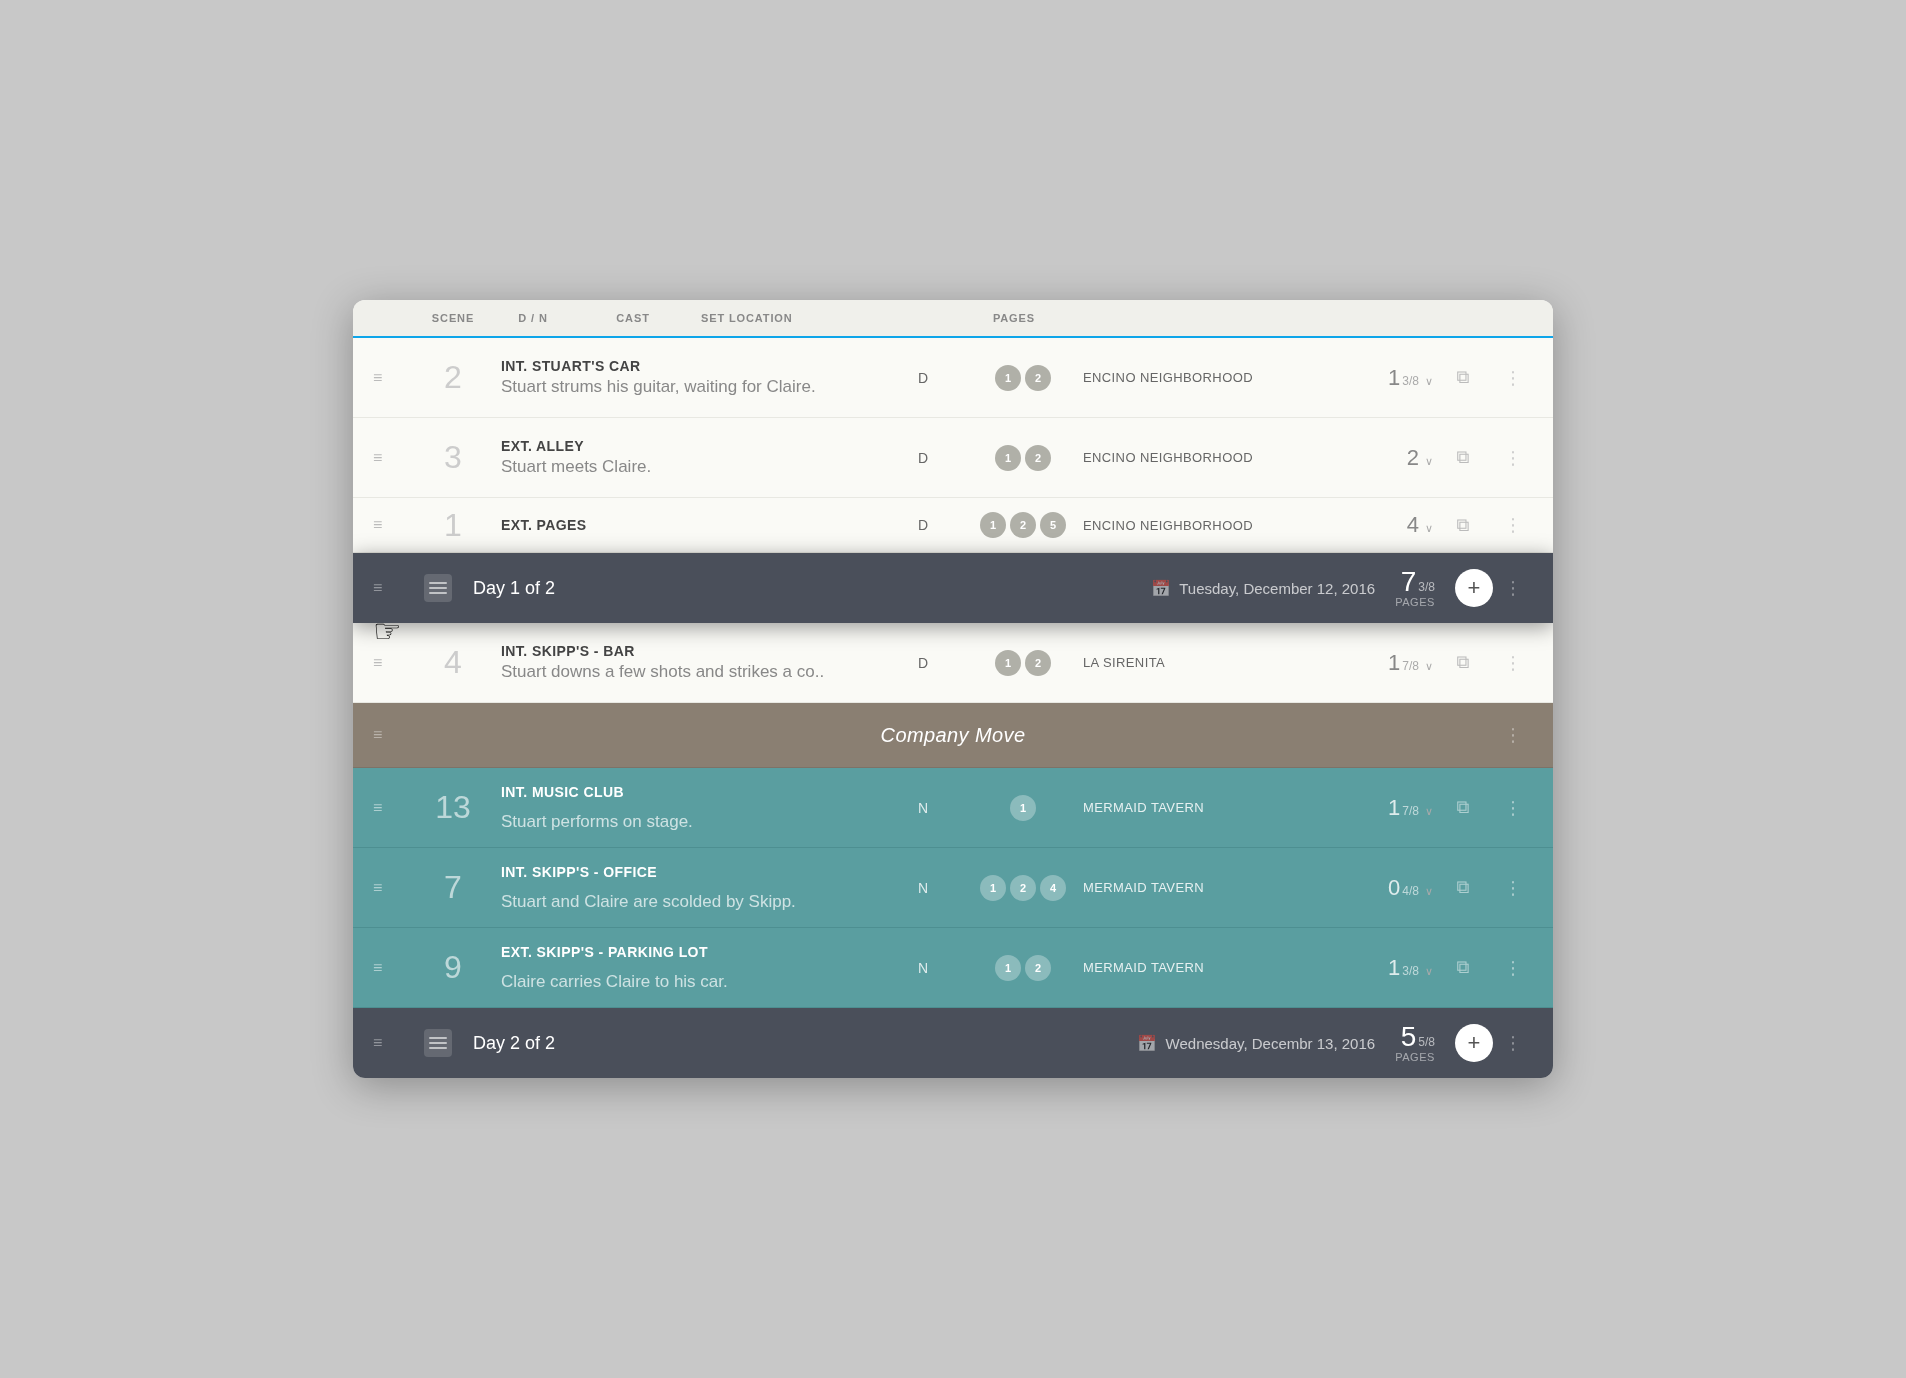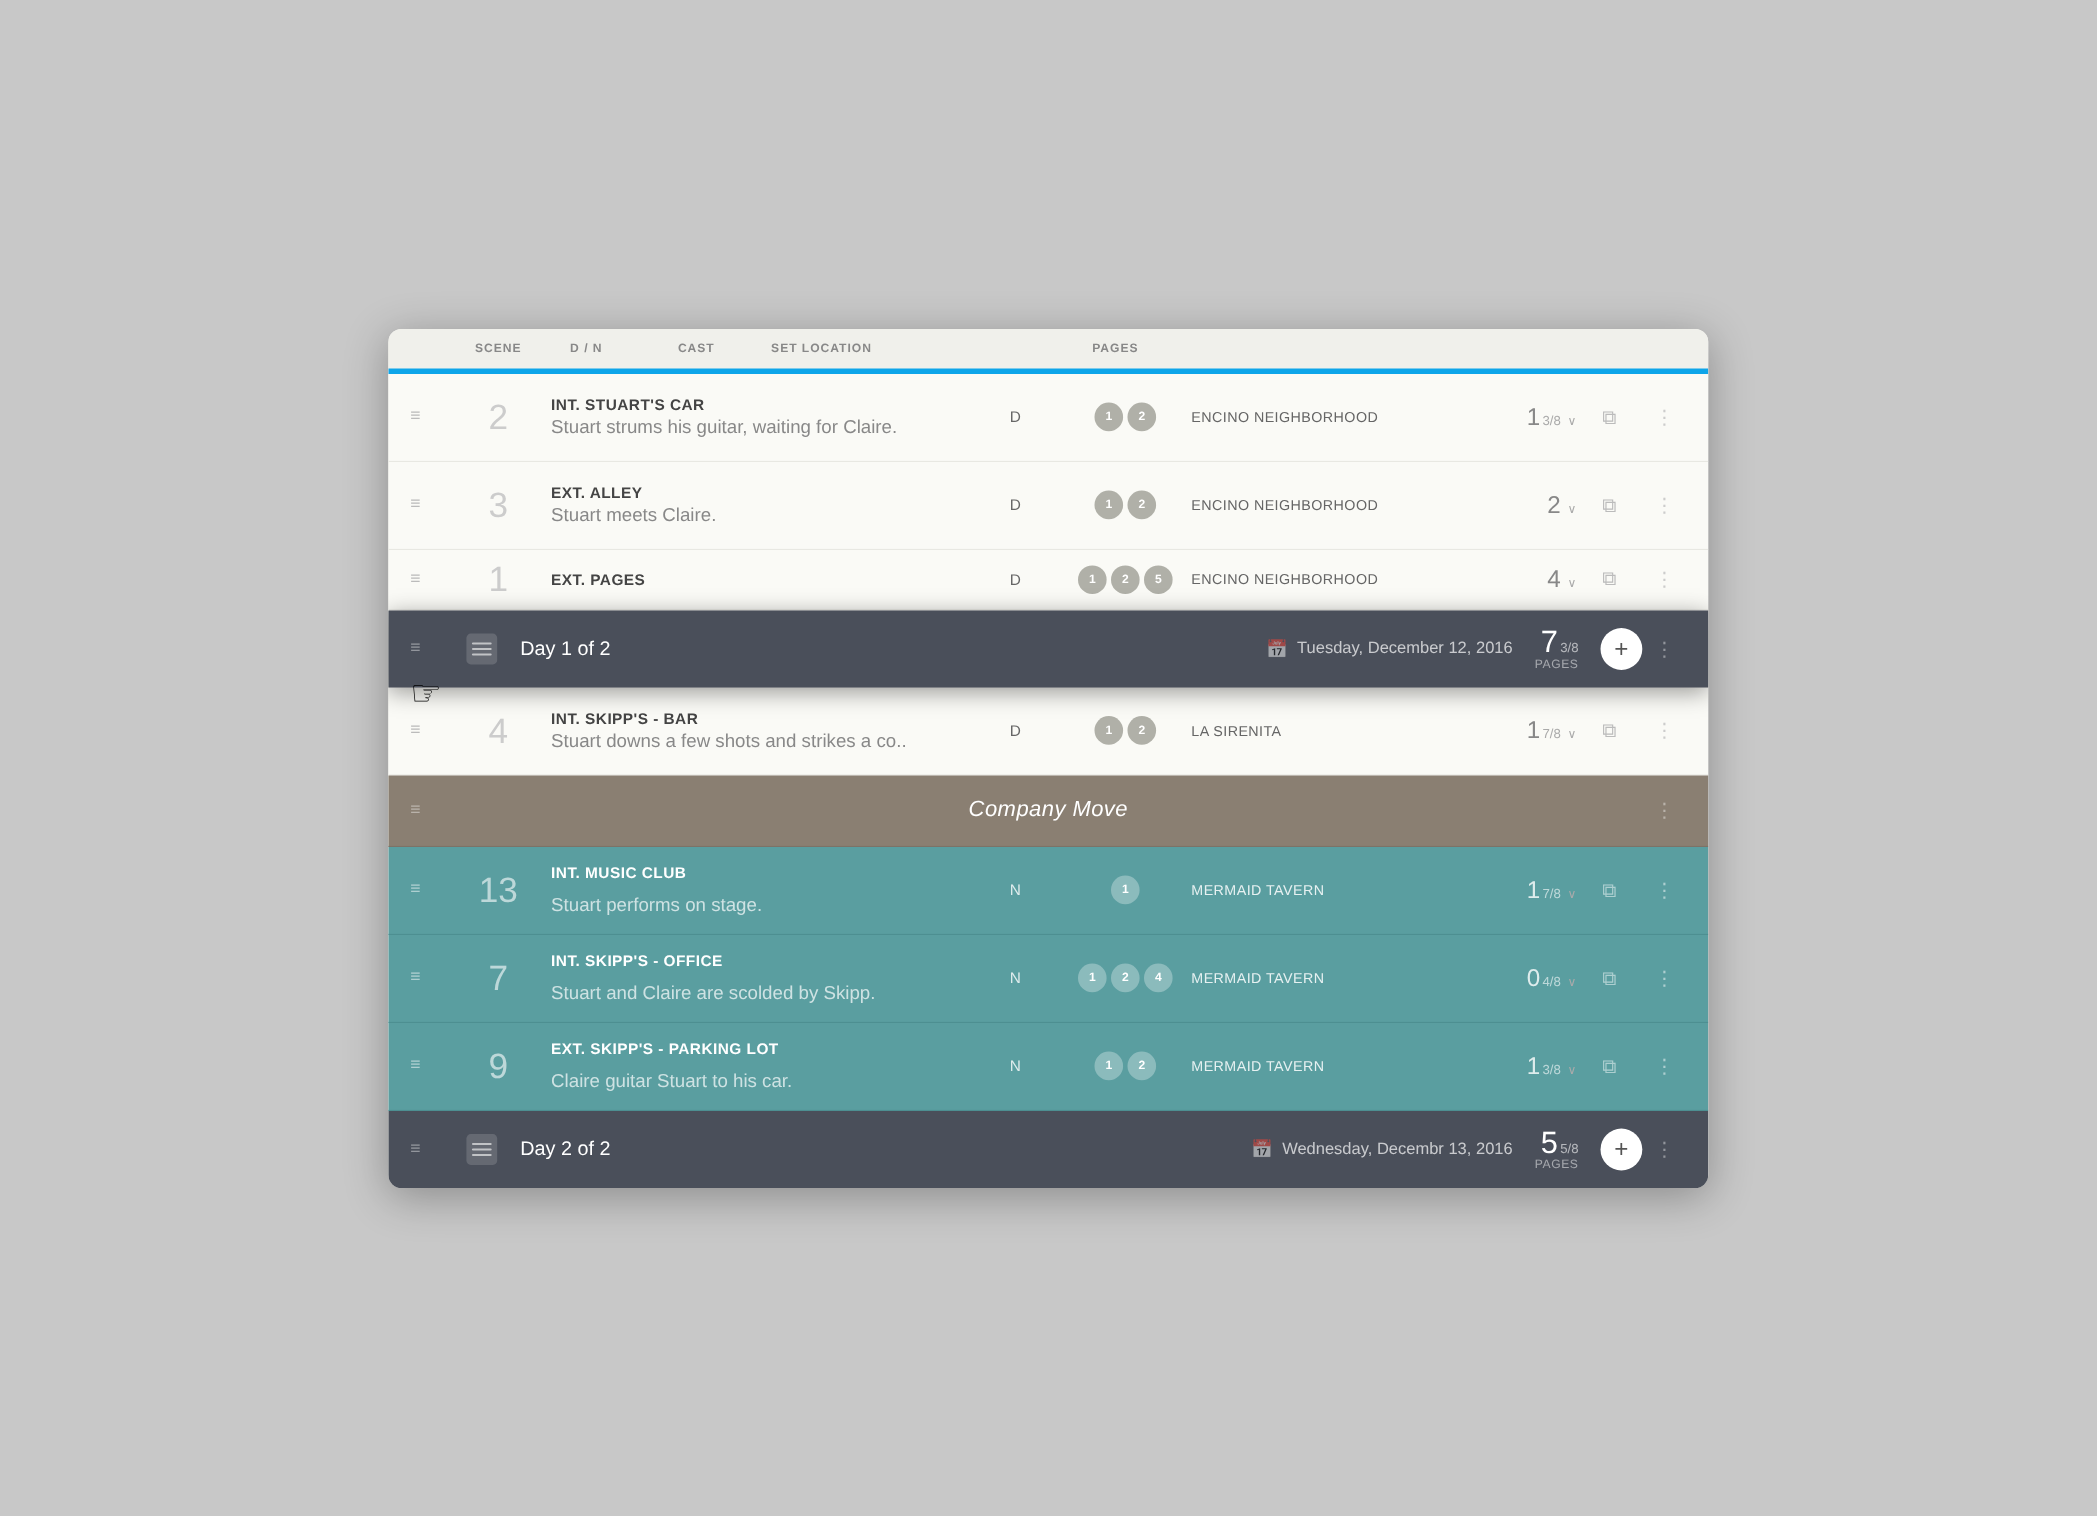--- a/index.html
+++ b/index.html
@@ -21,21 +21,21 @@
       overflow: hidden;
       position: relative;
     }
 
     
     .col-headers {
       display: flex;
       align-items: center;
       background: transparent;
       padding: 0 20px;
-      border-bottom: 5px solid #0ea5e9;
+      border-bottom: 2px solid #0ea5e9;
       background: #f0f0eb;
     }
 
     .col-header {
       font-size: 11px;
       font-weight: 600;
       color: #888;
       letter-spacing: 0.08em;
       text-transform: uppercase;
       padding: 12px 8px;
@@ -542,21 +542,21 @@
     </div>
     <div class="boards-cell">⧉</div>
     <div class="more-cell">⋮</div>
   </div>
 
   <div class="scene-row teal">
     <div class="drag-handle">≡</div>
     <div class="scene-number">9</div>
     <div class="scene-info">
       <div class="scene-title">EXT. SKIPP'S - PARKING LOT</div>
-      <div class="scene-desc">Claire guitar Stuart to his car.</div>
+      <div class="scene-desc">Claire carries Claire to his car.</div>
     </div>
     <div class="dm-cell">N</div>
     <div class="cast-cell">
       <div class="cast-badge">1</div>
       <div class="cast-badge">2</div>
     </div>
     <div class="location-cell">MERMAID TAVERN</div>
     <div class="pages-cell">
       <span class="pages-main">1</span>
       <span class="pages-frac">3/8</span>

